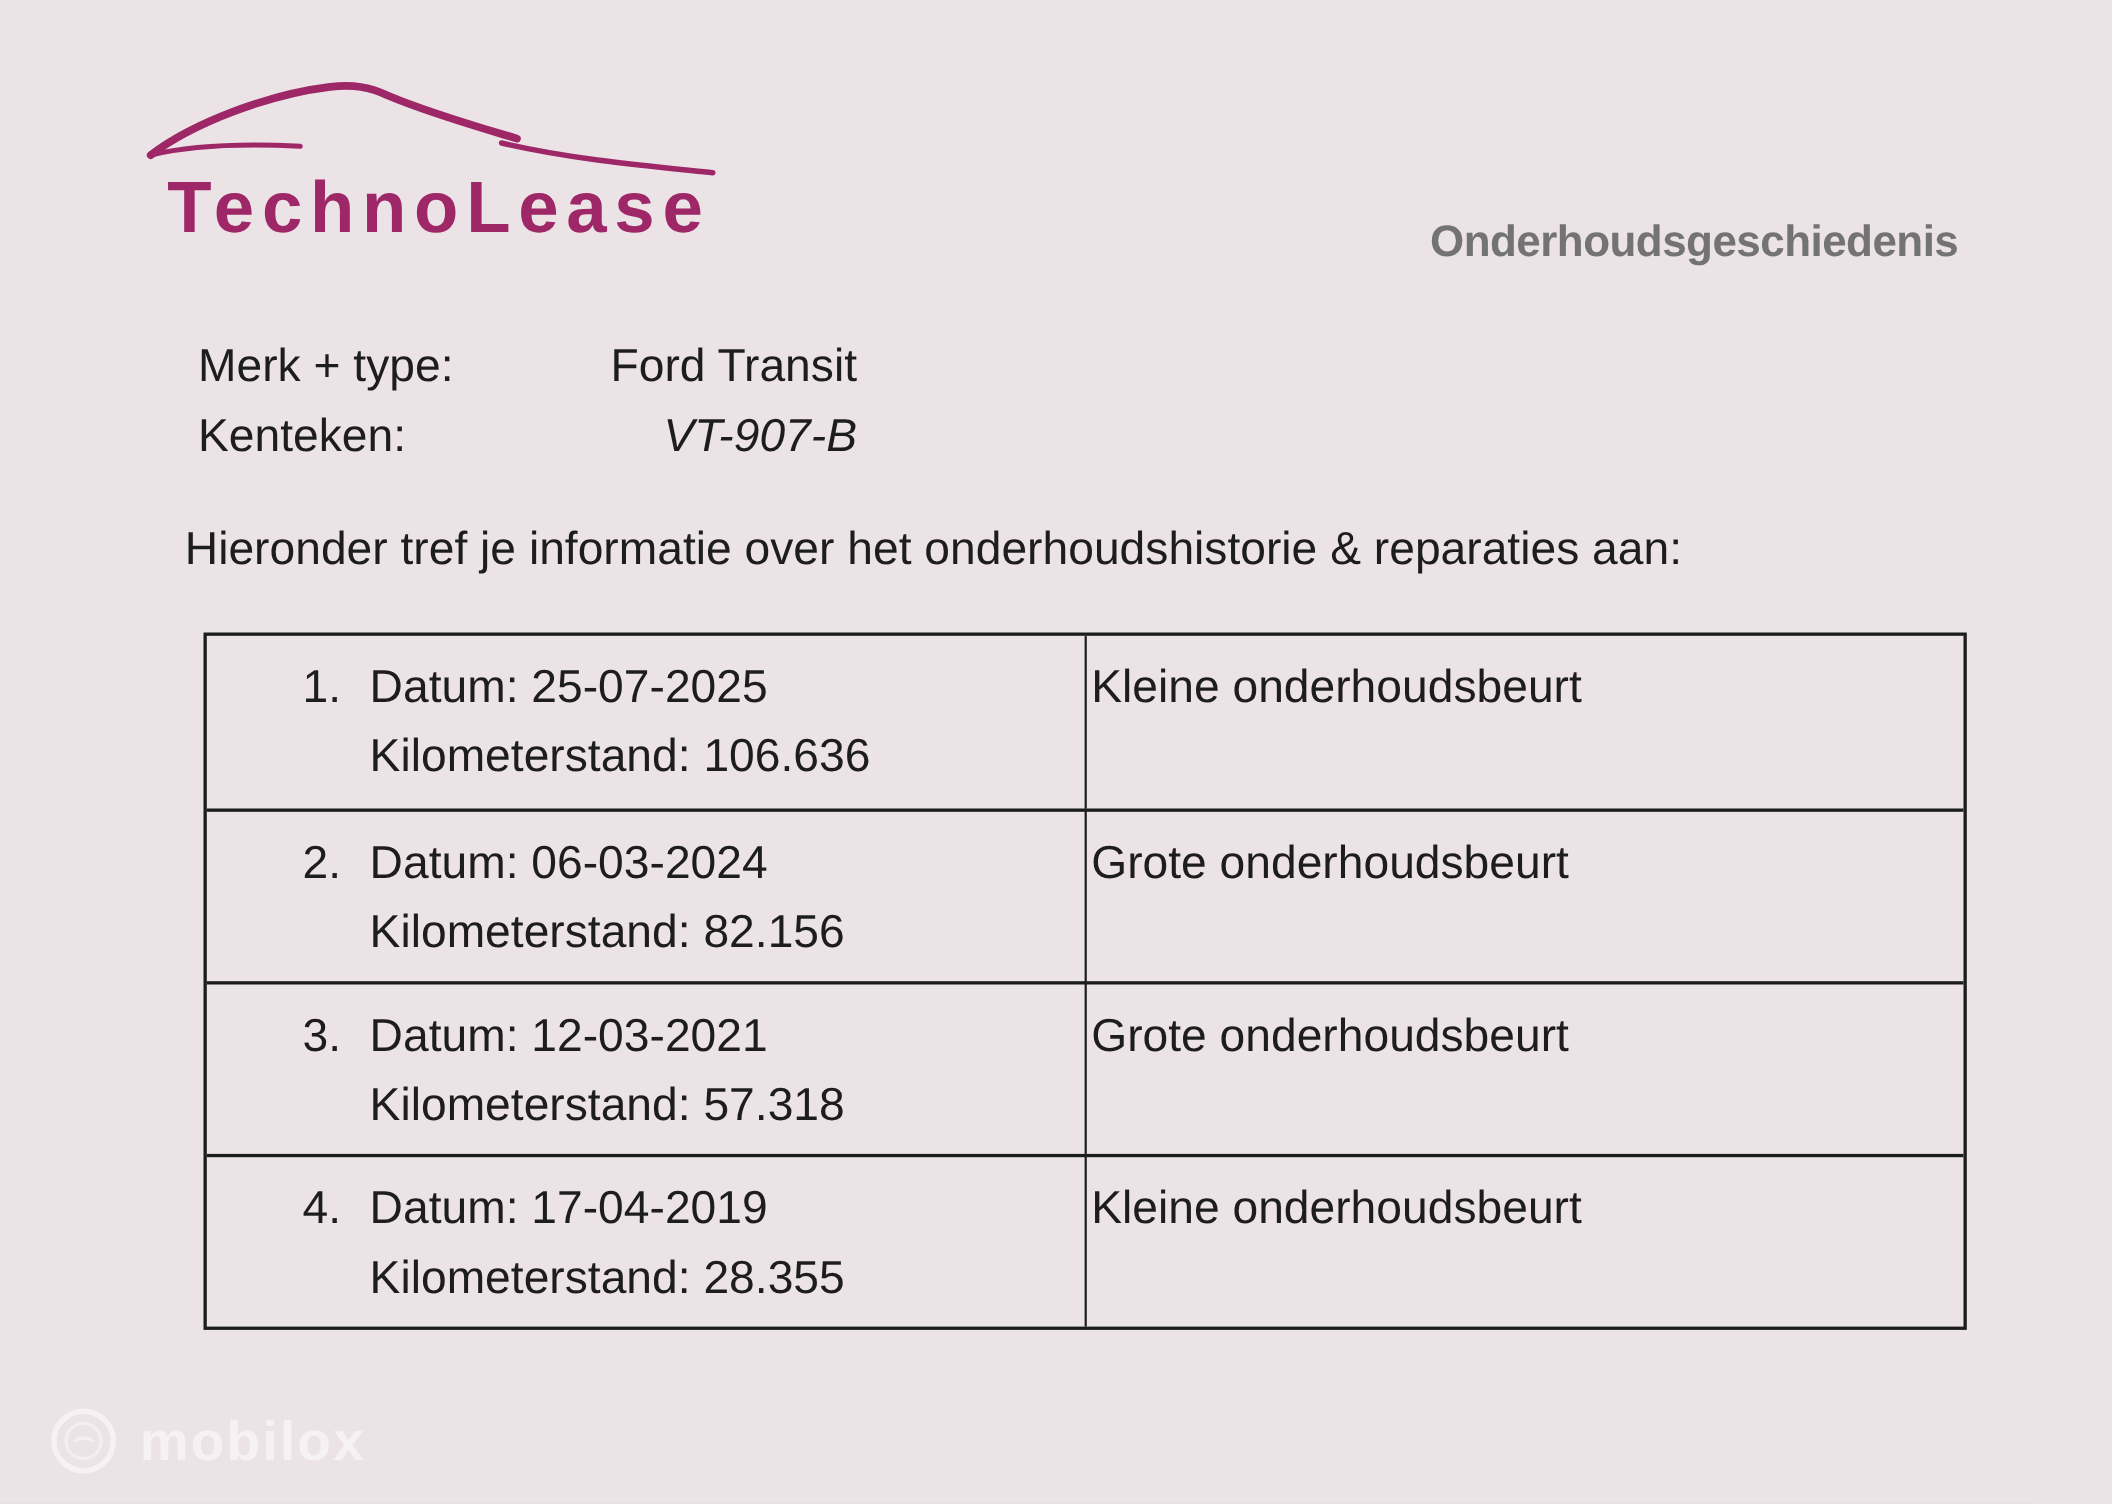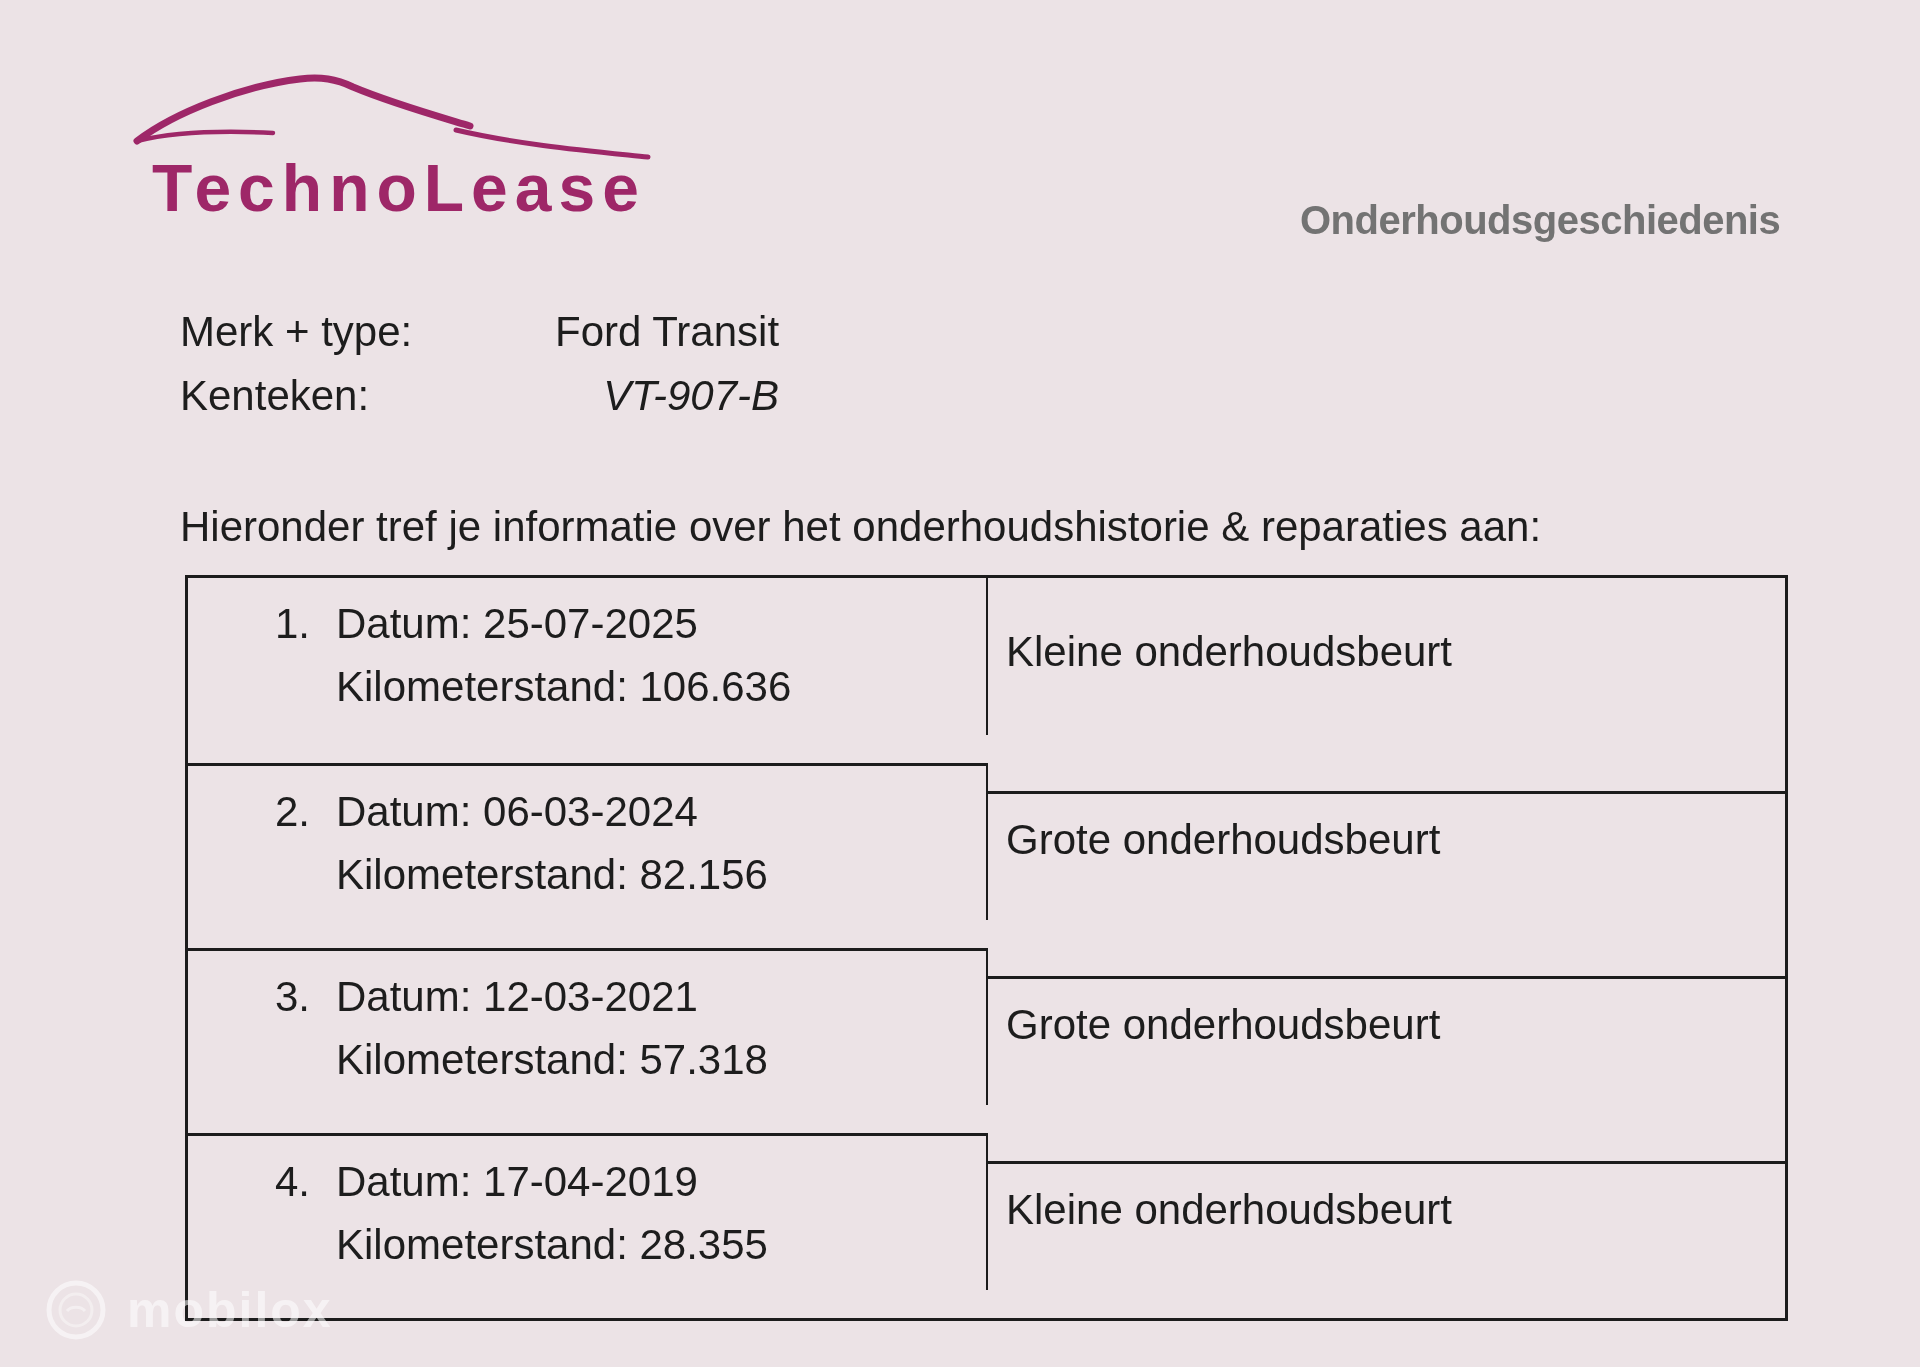--- a/index.html
+++ b/index.html
@@ -55,25 +55,24 @@
     grid-auto-rows:64px;
     font-size:42px;
     line-height:64px;
   }
   .vehicle-info .value{white-space:nowrap;text-align:right;}
   .plate-value{font-style:italic;}
 
   
   .intro-line{
     position:absolute;
-    left:180px; top:474px;
+    left:168px; top:474px;
     font-size:42px;
     line-height:50px;
     white-space:nowrap;
-    margin-top:28px;
   }
 
   
   .history-table{
     position:absolute;
     left:185px; top:575px;
     width:1597px;
     border:3px solid #1c1c1c;
     display:grid;
     grid-template-columns:800px 1fr;
@@ -83,22 +82,21 @@
     height:157px;
     padding-top:14px;
     font-size:42px;
     line-height:63px;
   }
   .history-table .cell.entry{
     border-right:2px solid #1c1c1c;
     padding-left:87px;
   }
   .history-table .cell.service{
-    padding-left:18px;
-    margin-top:28px;
+    padding-left:4px;
   }
   .history-table .row-sep{
     border-top:3px solid #1c1c1c;
   }
   .entry-line{display:flex;}
   .entry-number{width:61px;flex:none;}
   .entry-indent{width:61px;flex:none;}
   .nowrap{white-space:nowrap;}
 
   

